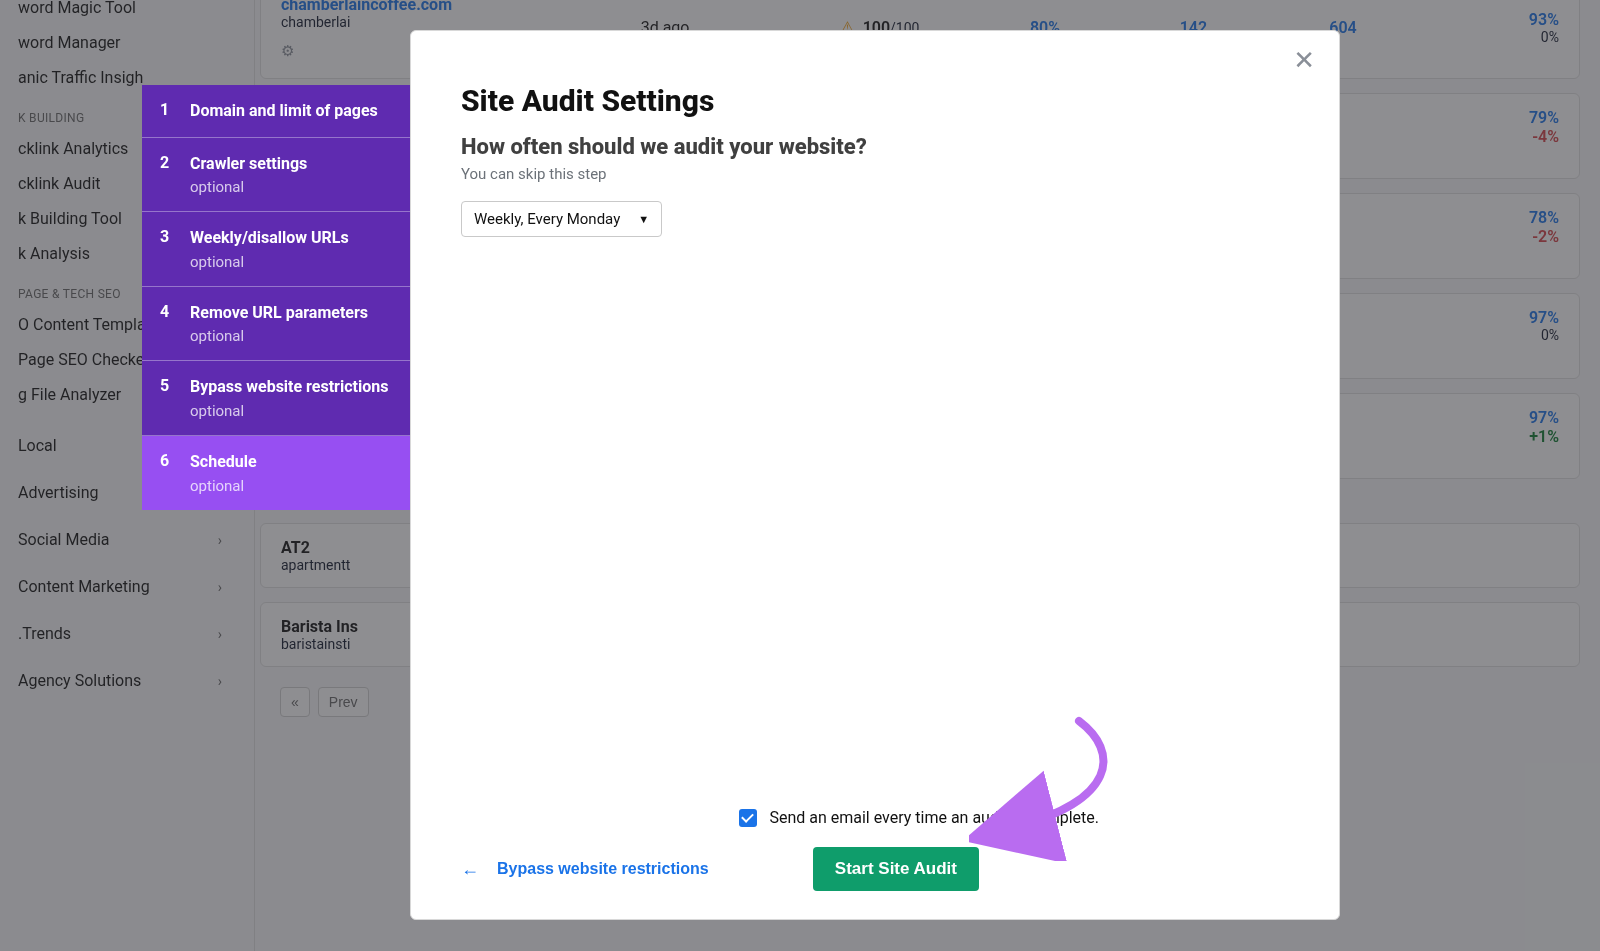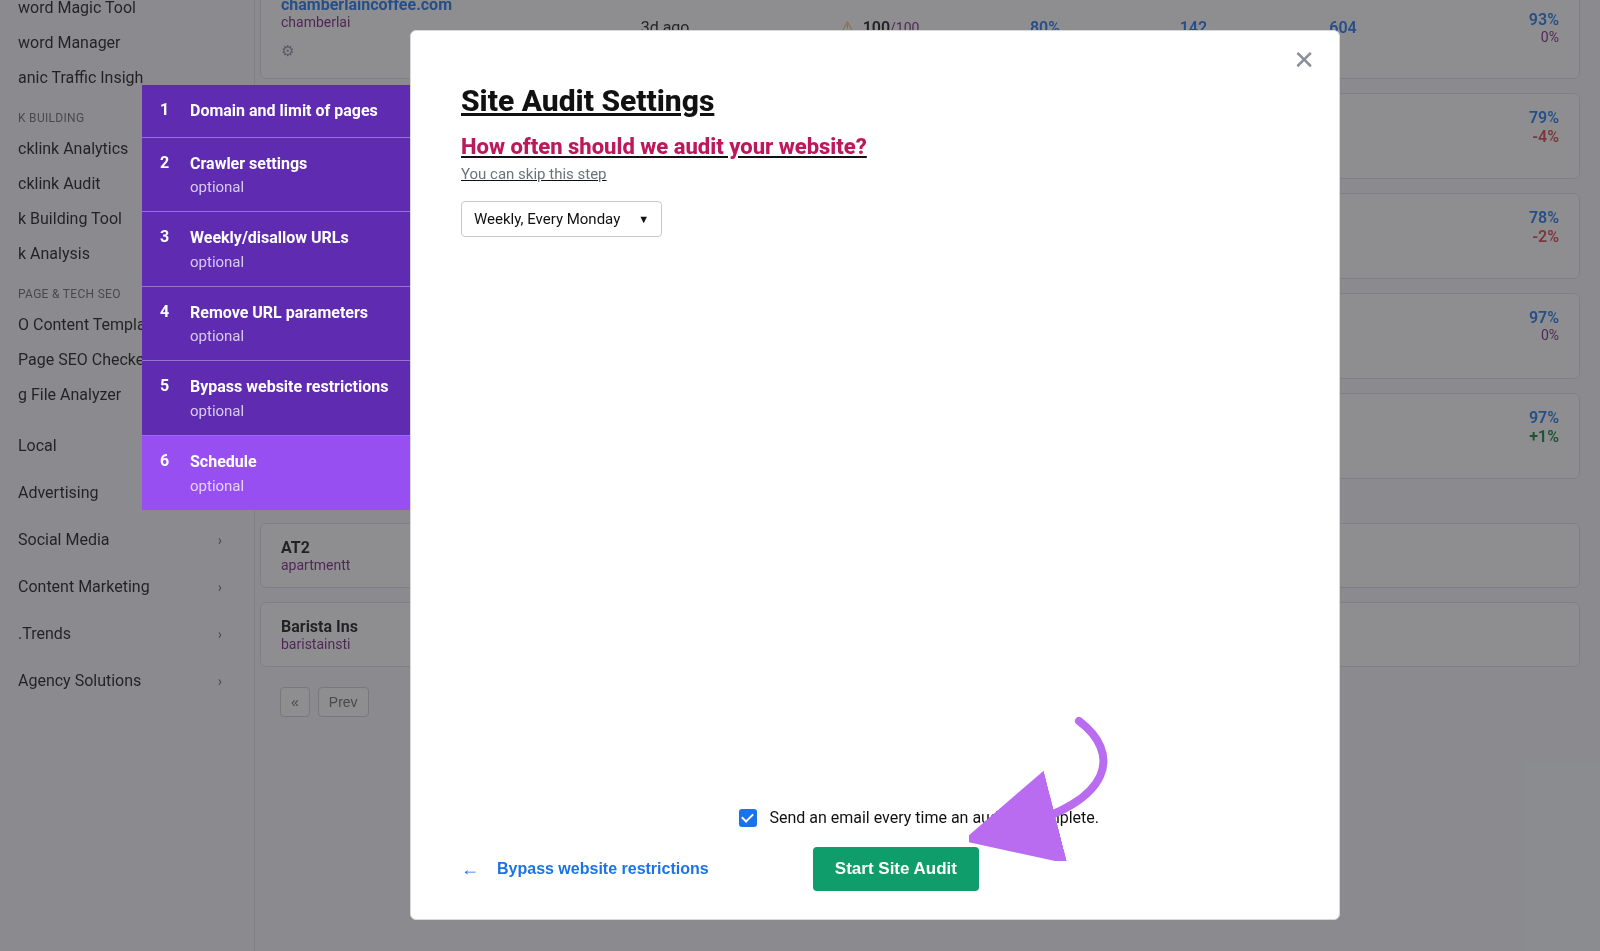--- a/index.html
+++ b/index.html
@@ -37,21 +37,21 @@
   }
   .sb-item .chev { color:#666; font-size:14px; }
   .sb-sub { padding: 8px 6px; font-size:16px; color:#111; }
   .sb-heading { font-size:12px; color:#666; letter-spacing:.3px; padding: 16px 6px 6px; }
   .sb-active { color:#e75304; font-weight:600; background:#fdece0; border-radius:4px; padding:10px 6px; margin:4px -6px; }
   .content { position:absolute; left:260px; top:-20px; right:20px; }
   .vr { position:absolute; left:254px; top:0; bottom:0; width:1px; background:#e0e0e0; }
   .card { background:#fff; border:1px solid #e0e0e0; border-radius:6px; padding: 14px 20px; margin-bottom:14px;}
   .row { display:flex; align-items:center; gap:30px; }
   .domain-link { color:#1a73e8; font-weight:700; }
-  .muted { color:#701a75; font-size:14px; }
+  .muted { color:#0f172a; font-size:14px; }
   .metric { font-weight:600; color:#1a73e8; }
   .metric.dark { color:#111; }
   .pct-row { text-align:right; }
   .pct-green { color:#0a7a2d; font-weight:600; }
   .pct-red { color:#d43f45; font-weight:600; }
   .warn-ico { color:#f5a623; margin-right:4px; }
   .gear { color:#8a8f98; font-size:15px; }
   .pager { display:inline-flex; gap:8px; align-items:center; }
   .pager button { border:1px solid #d0d0d0; background:#fff; color:#666; padding:6px 10px; border-radius:4px; font-size:14px; }
 
@@ -69,23 +69,23 @@
     height: 890px;
     background:#fff;
     border:1px solid #d8d8d8;
     border-radius: 6px;
   }
   .modal-close {
     position:absolute; top:16px; right:24px;
     font-size:26px; color:#8a8f98; cursor:pointer; background:none; border:none;
     line-height:1;
   }
-  .modal-body { padding: 52px 60px 30px 50px; position:relative; height:100%;text-decoration:underline; }
+  .modal-body { padding: 52px 60px 30px 50px; position:relative; height:100%; }
   .modal-title { font-size:30px; font-weight:800; margin-bottom:16px; color:#111; }
-  .modal-subtitle { font-size:22px; font-weight:800; margin-bottom:6px; color:#be185d; }
+  .modal-subtitle { font-size:22px; font-weight:800; margin-bottom:6px; color:#404040; }
   .modal-hint { font-size:15px; color:#6c7279; margin-bottom:18px; }
   .select-box {
     display:inline-flex; align-items:center; gap:18px;
     border:1px solid #c9c9c9; border-radius:4px;
     padding: 8px 12px; font-size:15px; color:#111;
   }
   .select-box .caret { font-size:11px; color:#111; }
 
   .modal-footer {
     position:absolute; left:50px; right:50px; bottom:28px;

